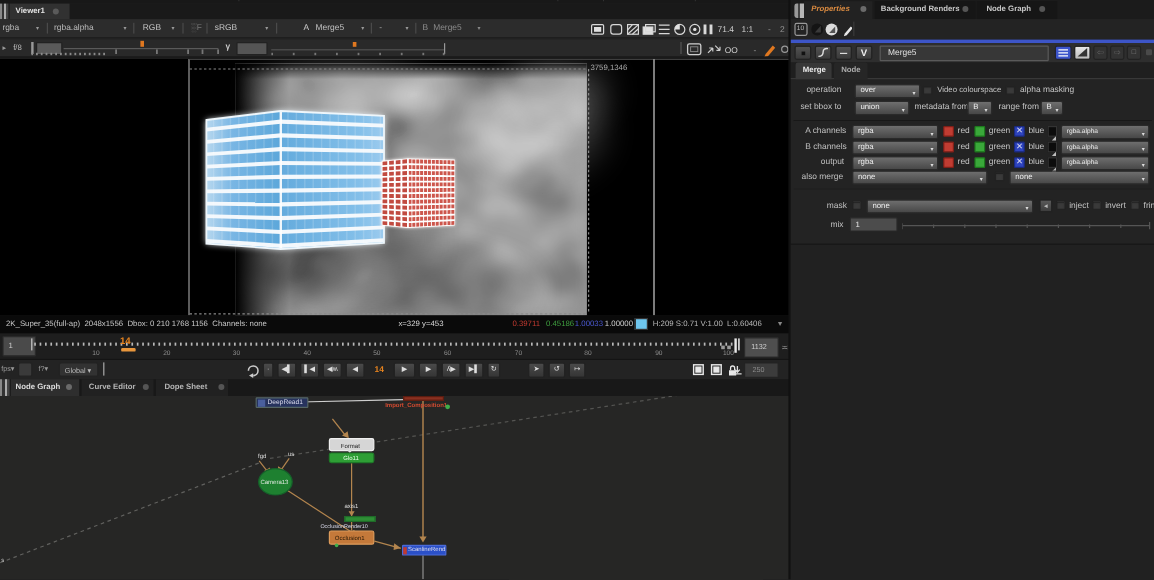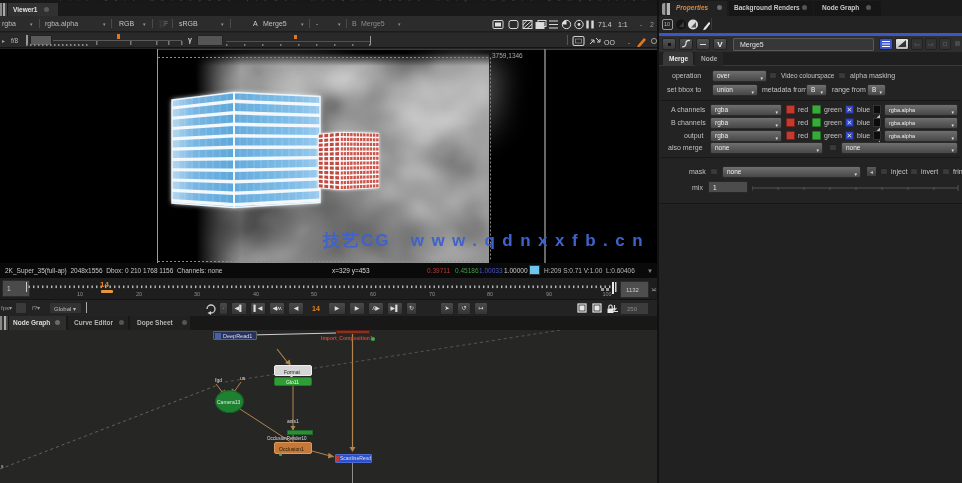--- a/index.html
+++ b/index.html
@@ -458,21 +458,20 @@
         <polygon points="376.1,112.3 378.6,112.2 378.6,115.4 376.1,115.4"></polygon>
         <polygon points="376.1,116.9 378.6,116.8 378.6,119.9 376.1,120.0"></polygon>
         <polygon points="376.1,121.5 378.6,121.4 378.6,124.5 376.1,124.6"></polygon>
         <polygon points="376.1,126.1 378.6,126.0 378.6,129.1 376.1,129.2"></polygon>
         <polygon points="376.1,130.7 378.6,130.6 378.6,133.7 376.1,133.8"></polygon>
         <polygon points="376.1,135.3 378.6,135.2 378.6,138.3 376.1,138.4"></polygon>
       </g>
 <line x1="340" y1="83" x2="340" y2="141" stroke="#fff" stroke-width="1.2"></line>
  <line x1="545" y1="0" x2="545" y2="214" stroke="#8a8a8a" stroke-width="1.5"></line>
 </svg>
-<div class="abs" style="left:323px;top:180px;color:#3f62cf;font-size:17px;font-weight:bold;letter-spacing:2px;white-space:nowrap">技艺CG&nbsp;&nbsp;&nbsp;<span style="letter-spacing:7.5px">www.qdnxxfb.cn</span></div>
 
 </div>
 
 <div class="abs" style="left:0;top:263px;width:658px;height:15px;background:#0a0a0a">
  <div class="lbl" style="left:5px;top:3px;color:#c8c8c8;font-size:6.5px">2K_Super_35(full-ap)&nbsp; 2048x1556&nbsp; Dbox: 0 210 1768 1156&nbsp; Channels: none</div>
  <div class="lbl" style="left:332px;top:3px;color:#d8d8d8;font-size:6.5px">x=329 y=453</div>
  <div class="lbl" style="left:427px;top:3px;color:#c03a30;font-size:6.5px">0.39711</div>
  <div class="lbl" style="left:455px;top:3px;color:#3f9e3f;font-size:6.5px">0.45186</div>
  <div class="lbl" style="left:479px;top:3px;color:#4a58cf;font-size:6.5px">1.00033</div>
  <div class="lbl" style="left:504px;top:3px;color:#cccccc;font-size:6.5px">1.00000</div>

